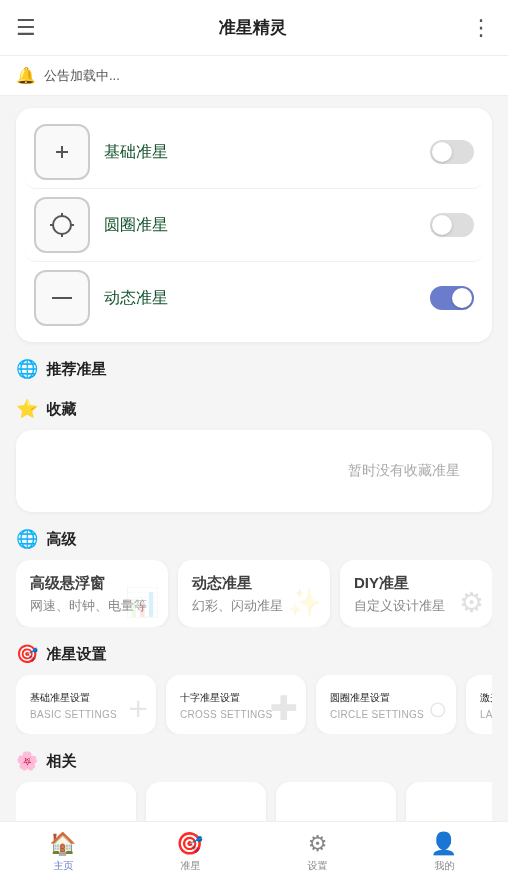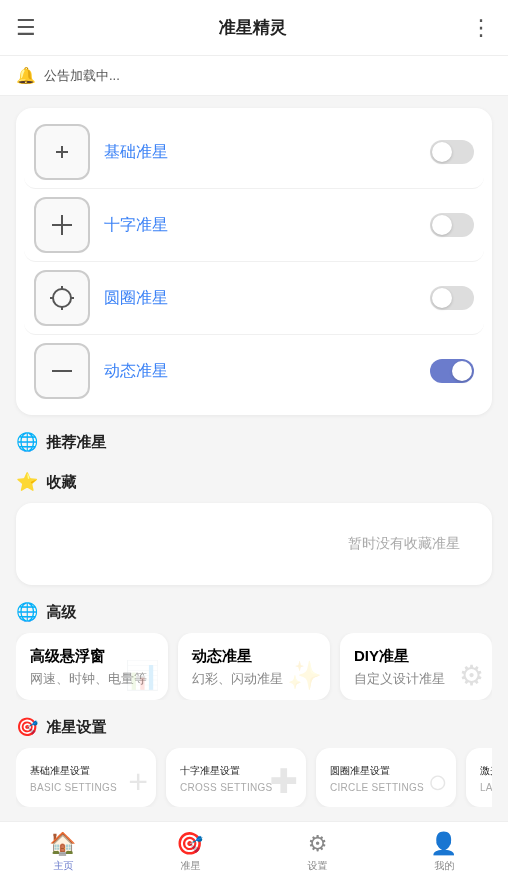--- a/index.html
+++ b/index.html
@@ -89,21 +89,21 @@
     .crosshair-icon-box svg {
       width: 32px;
       height: 32px;
       stroke: #555;
       stroke-width: 2;
       fill: none;
     }
     .crosshair-label {
       flex: 1;
       font-size: 16px;
-      color: #3b82f6;
+      color: #14532d;
     }
 
     
     .toggle {
       width: 44px;
       height: 24px;
       background: #ddd;
       border-radius: 12px;
       position: relative;
       cursor: pointer;
@@ -167,21 +167,21 @@
       min-width: 140px;
       flex: 1;
       box-shadow: 0 1px 4px rgba(0,0,0,0.06);
       cursor: pointer;
       position: relative;
       overflow: hidden;
     }
     .feature-card-title {
       font-size: 15px;
       font-weight: 600;
-      color: #000000;
+      color: #404040;
       margin-bottom: 4px;
     }
     .feature-card-subtitle {
       font-size: 13px;
       color: #888;
     }
     .feature-card-icon {
       position: absolute;
       bottom: 8px;
       right: 8px;
@@ -300,30 +300,20 @@
       <div class="crosshair-icon-box">
         <svg viewBox="0 0 32 32">
           <line x1="16" y1="10" x2="16" y2="22"></line>
           <line x1="10" y1="16" x2="22" y2="16"></line>
         </svg>
       </div>
       <span class="crosshair-label">基础准星</span>
       <div class="toggle"></div>
     </div>
 
-    <div class="crosshair-item">
-      <div class="crosshair-icon-box">
-        <svg viewBox="0 0 32 32">
-          <line x1="16" y1="6" x2="16" y2="26"></line>
-          <line x1="6" y1="16" x2="26" y2="16"></line>
-        </svg>
-      </div>
-      <span class="crosshair-label">十字准星</span>
-      <div class="toggle"></div>
-    </div>
 
     <div class="crosshair-item">
       <div class="crosshair-icon-box">
         <svg viewBox="0 0 32 32">
           <circle cx="16" cy="16" r="9"></circle>
           <line x1="16" y1="4" x2="16" y2="8"></line>
           <line x1="16" y1="24" x2="16" y2="28"></line>
           <line x1="4" y1="16" x2="8" y2="16"></line>
           <line x1="24" y1="16" x2="28" y2="16"></line>
         </svg>

